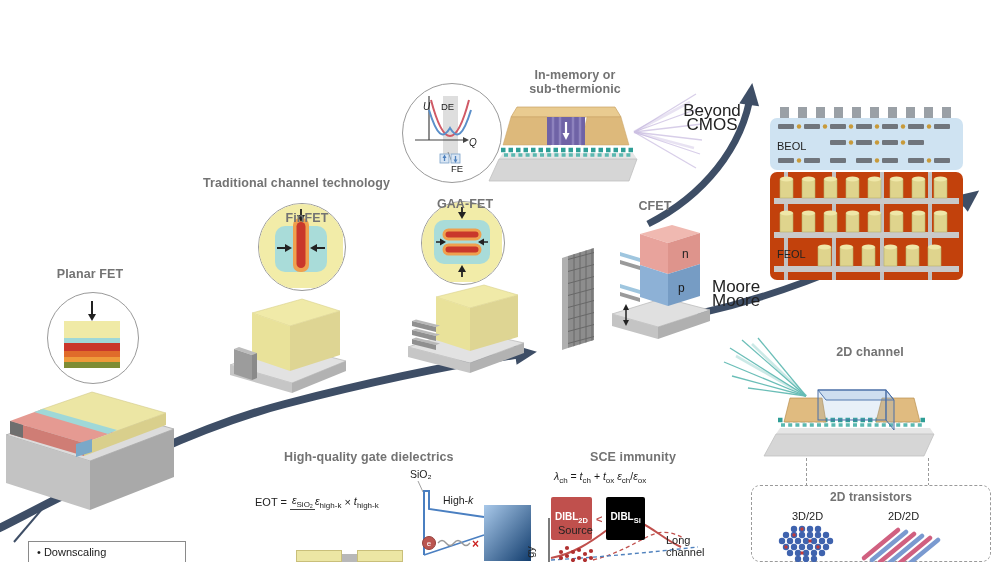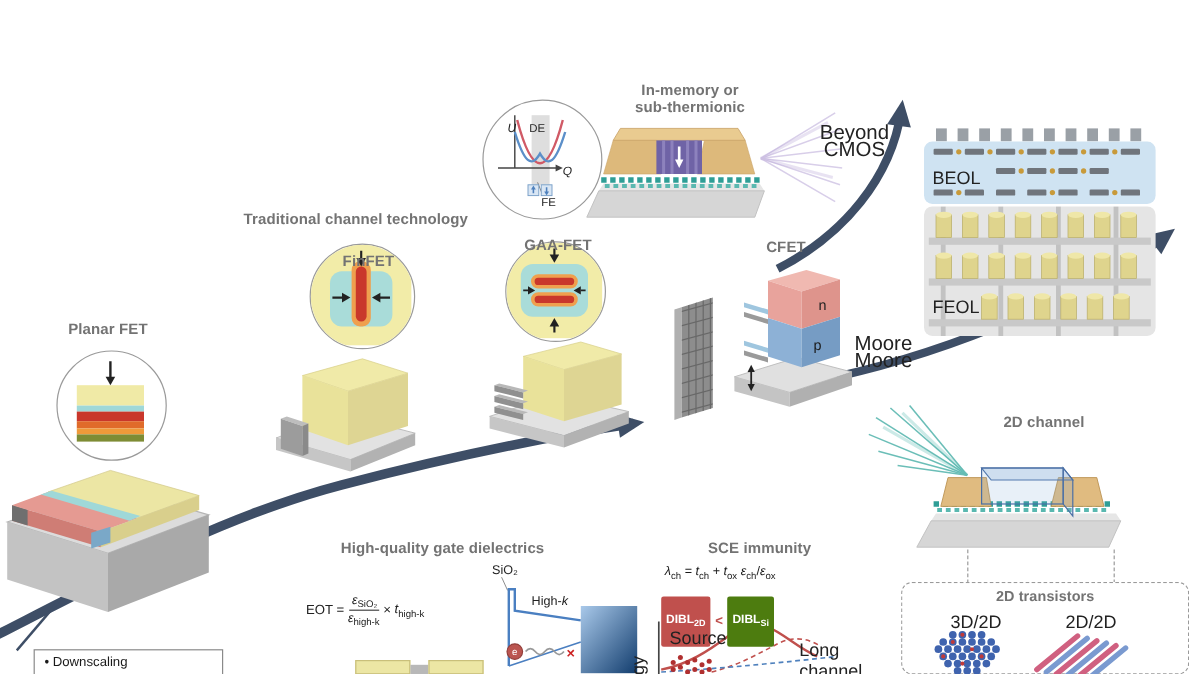--- a/index.html
+++ b/index.html
@@ -2,28 +2,28 @@
 <html><head>
 <meta charset="utf-8">
 <style>
   *{margin:0;padding:0;box-sizing:border-box}
   body{background:#fff}
   .canvas{position:relative;width:1000px;height:562px;background:#fff;overflow:hidden;
           font-family:"Liberation Sans",sans-serif;color:#1a1a1a}
   .abs{position:absolute}
   .h{font-weight:bold;font-size:12.5px;letter-spacing:.1px;color:#737373}
   .lbl{font-size:17px;color:#222;line-height:14px}
-  .small{font-size:15px;color:#222}
+  .small{font-size:11px;color:#222}
   .ctr{text-align:center}
   .circle-inset{border-radius:50%;border:1.8px solid #9a9a9a;background:#fff;overflow:hidden}
   .dibl{display:inline-block;padding:12px 4px;font-size:10px;font-weight:bold;color:#fff;border-radius:2px;line-height:15px}
   .dibl sub{font-size:7.5px}
   sub{font-size:8px}
   .eq{font-size:11px;color:#222;display:flex;align-items:center;gap:3px}
-  .frac{display:inline-flex;flex-direction:column;align-items:flex-end;line-height:1.15;font-size:10.5px}
+  .frac{display:inline-flex;flex-direction:row;align-items:center;line-height:1.15;font-size:10.5px}
   .frac .num{border-bottom:1px solid #444;padding:0 2px}
   .it{font-style:italic}
   .dash-v{border-left:1.5px dashed #9a9a9a;width:0}
   svg text{font-family:"Liberation Sans",sans-serif}
 </style>
 </head>
 <body>
 
 <div class="canvas">
 
@@ -245,21 +245,21 @@
           <circle cx="81" cy="24.5" r="2.2"></circle>
             <circle cx="107" cy="24.5" r="2.2"></circle>
           <circle cx="133" cy="24.5" r="2.2"></circle>
           <circle cx="29" cy="42.5" r="2.2"></circle>
             <circle cx="107" cy="42.5" r="2.2"></circle>
           <circle cx="159" cy="42.5" r="2.2"></circle>
         </g>
       </svg>
       <div class="abs small" style="left:7px;top:22px">BEOL</div>
     </div>
-    <div class="abs" style="left:2px;top:88px;width:193px;height:108px;background:#e5e5e5;border-radius:7px">
+    <div class="abs" style="left:2px;top:88px;width:193px;height:108px;background:#c2410c;border-radius:7px">
       <svg width="193" height="108" viewBox="0 0 193 108">
         <g fill="#c2c2c2">
           <rect x="14" y="0" width="4" height="108"></rect>
             <rect x="62" y="0" width="4" height="108"></rect>
           <rect x="110" y="0" width="4" height="108"></rect>
             <rect x="158" y="0" width="4" height="108"></rect>
         </g>
         <g>
           <rect x="4" y="26" width="185" height="6" fill="#c9c9c9"></rect>
           <rect x="10" y="7" width="13" height="19" fill="#dfd48d" stroke="#b9ae69" stroke-width="0.6"></rect>
@@ -418,21 +418,21 @@
   <div class="abs" style="left:342px;top:554px;width:15px;height:8px;background:#b8b8b8;z-index:2"></div>
   <div class="abs" style="left:357px;top:550px;width:46px;height:12px;background:#ece6a4;border:1px solid #c9bf7a;z-index:2"></div>
 
   <div class="h abs" style="left:590px;top:450px;z-index:4">SCE immunity</div>
   <div class="abs" style="left:554px;top:470px;font-size:10.5px;z-index:4">
     <span class="it">λ</span><sub>ch</sub><span> = </span><span class="it">t</span><sub>ch</sub><span> + </span><span class="it">t</span><sub>ox</sub><span> </span><span class="it">ε</span><sub>ch</sub><span>/</span><span class="it">ε</span><sub>ox</sub>
   </div>
   <div class="abs" style="left:551px;top:497px;display:flex;align-items:center;gap:4px;z-index:4">
     <span class="dibl" style="background:#c0504d"><span>DIBL</span><sub>2D</sub></span>
     <span style="color:#c0504d;font-weight:bold;font-size:11px">&lt;</span>
-    <span class="dibl" style="background:#4d7c0f"><span>DIBL</span><sub>Si</sub></span>
+    <span class="dibl" style="background:#000000"><span>DIBL</span><sub>Si</sub></span>
   </div>
   <svg class="abs" style="left:533px;top:514px;z-index:2" width="215" height="48" viewBox="0 0 215 48">
     <line x1="16" y1="48" x2="16" y2="4" stroke="#444" stroke-width="1.4"></line>
     <path d="M18,44 C40,40 58,28 74,16 C86,7 98,5 108,9 C120,14 132,26 148,33" stroke="#c0504d" stroke-width="2" fill="none"></path>
     <path d="M60,46 C84,40 100,30 116,22 C128,16 140,18 150,24" stroke="#c0504d" stroke-width="1.3" stroke-dasharray="4 3" fill="none"></path>
     <path d="M18,46 C70,43 120,38 165,33" stroke="#4f81bd" stroke-width="1.4" stroke-dasharray="4 3" fill="none"></path>
     <g fill="#b03030">
       <circle cx="28" cy="38" r="2.1"></circle>
         <circle cx="34" cy="34" r="2.1"></circle>
       <circle cx="40" cy="38" r="2.1"></circle>

